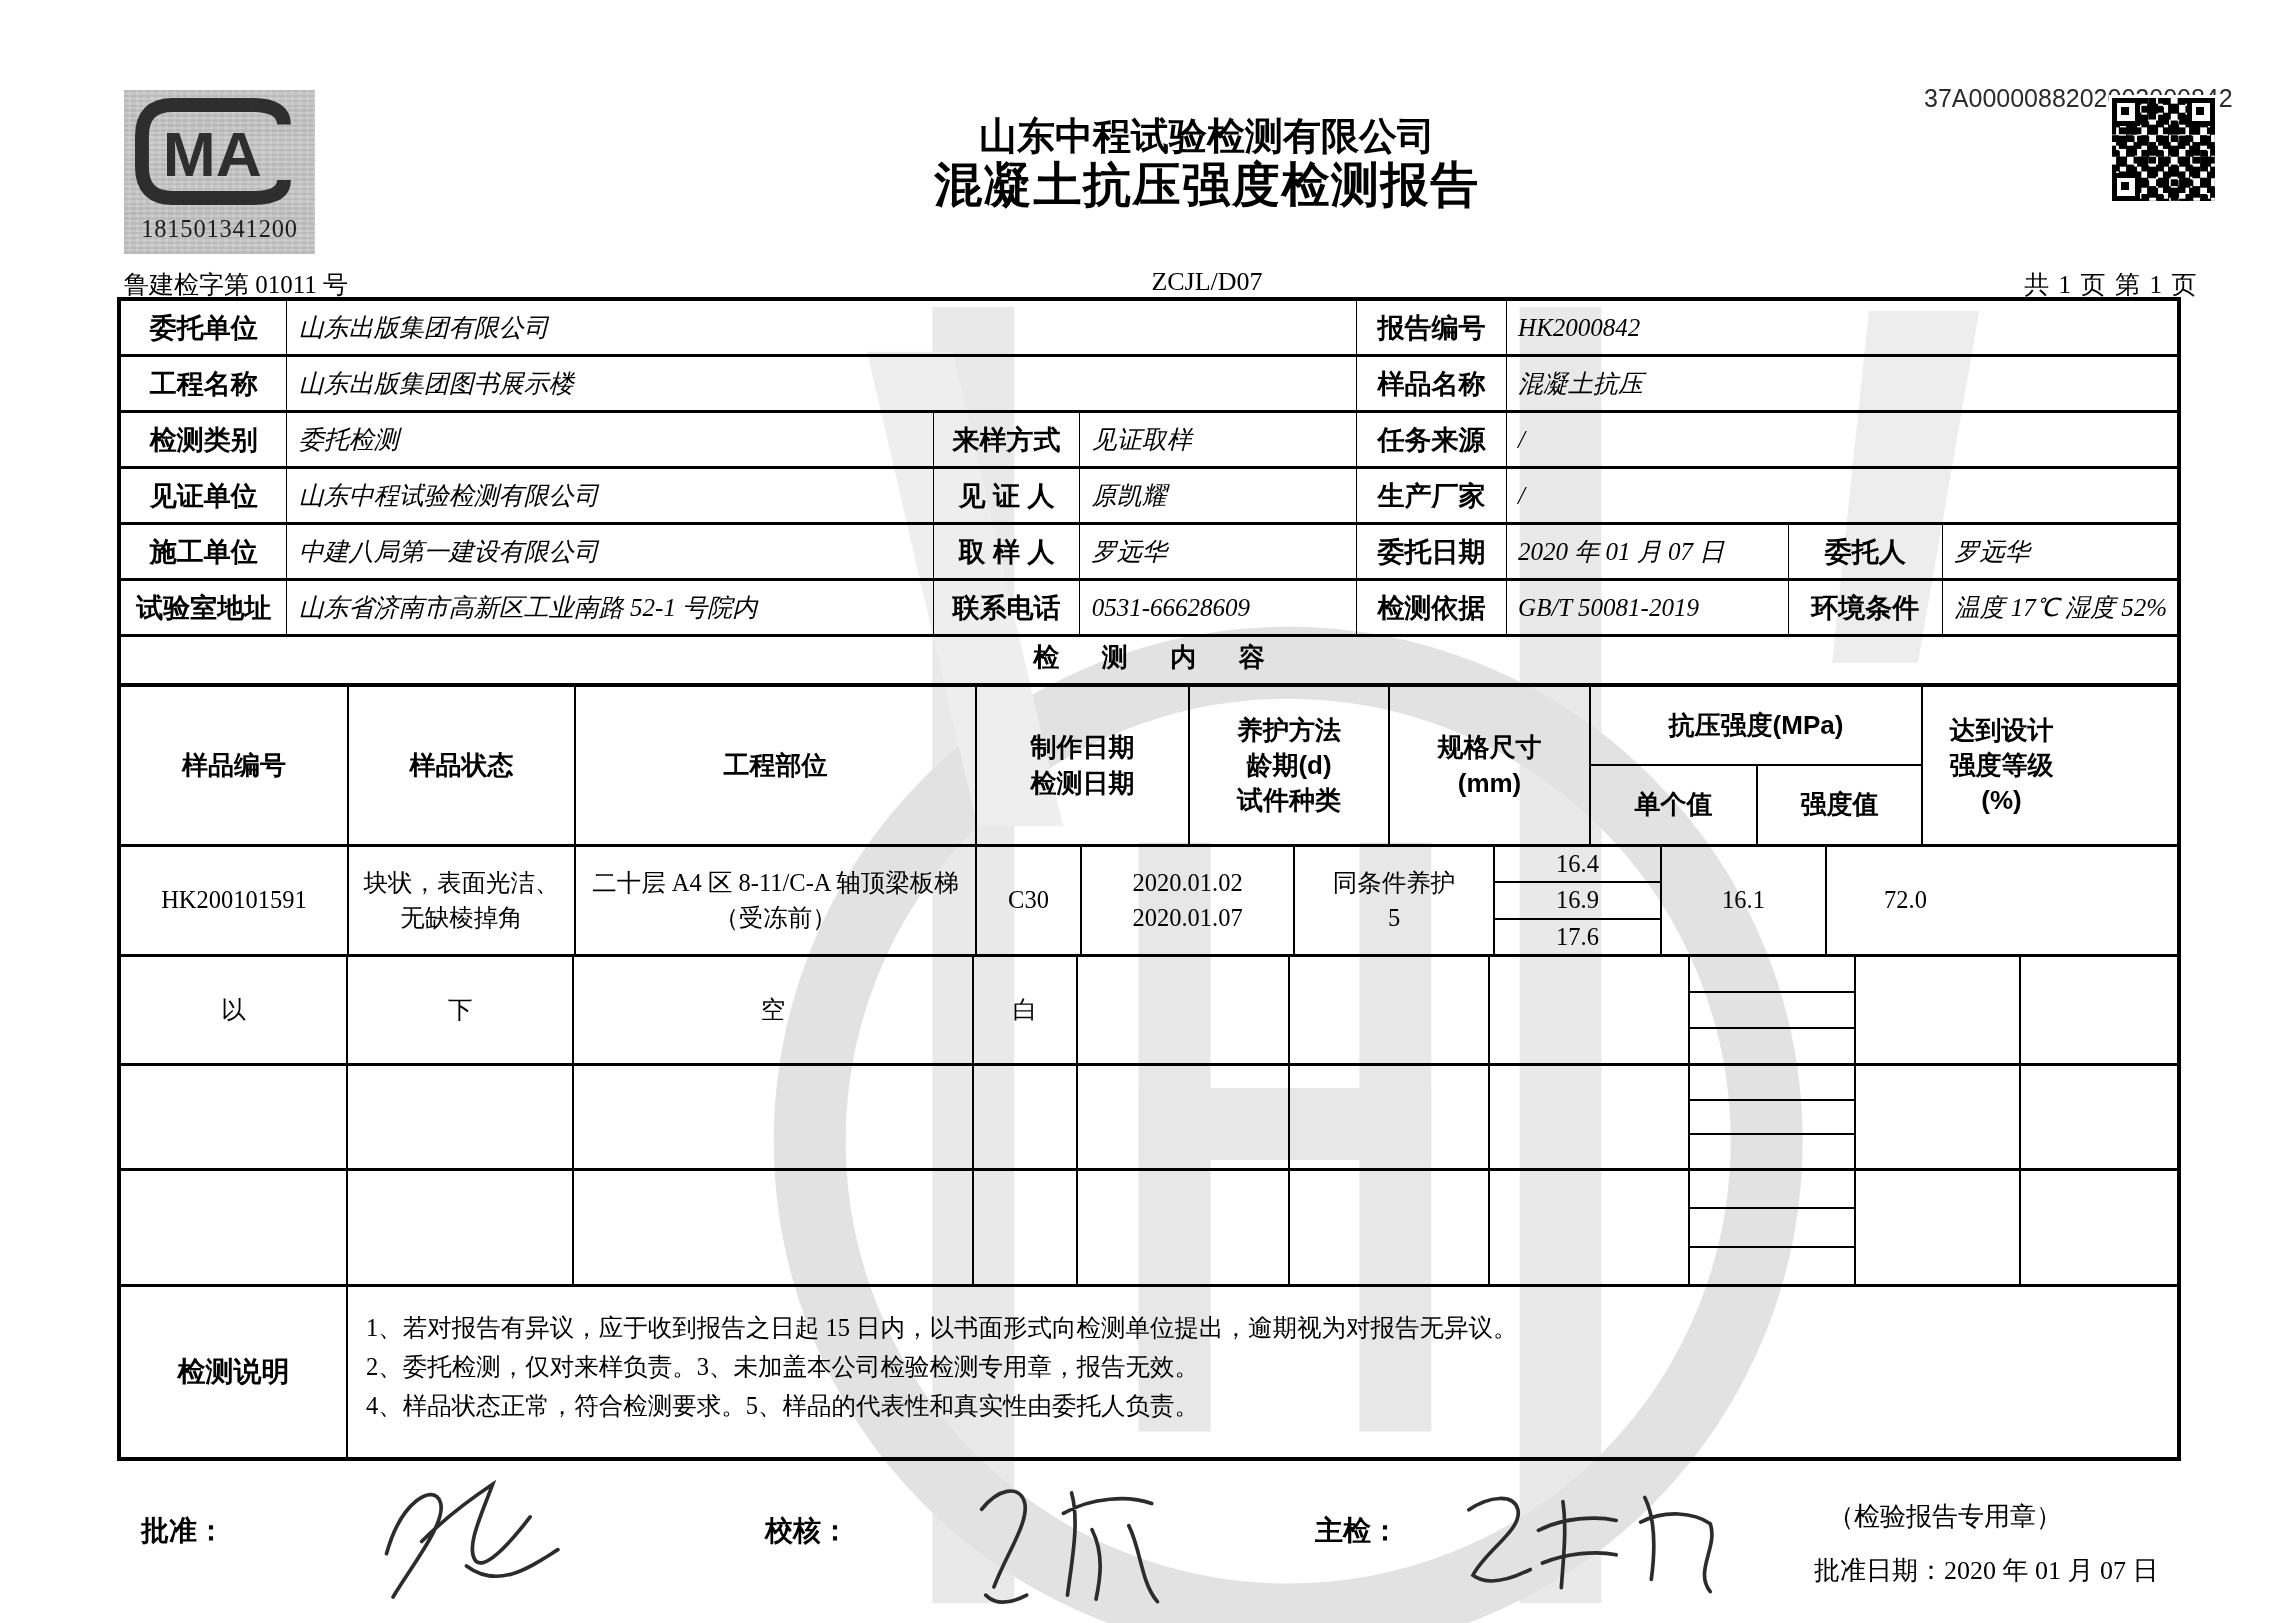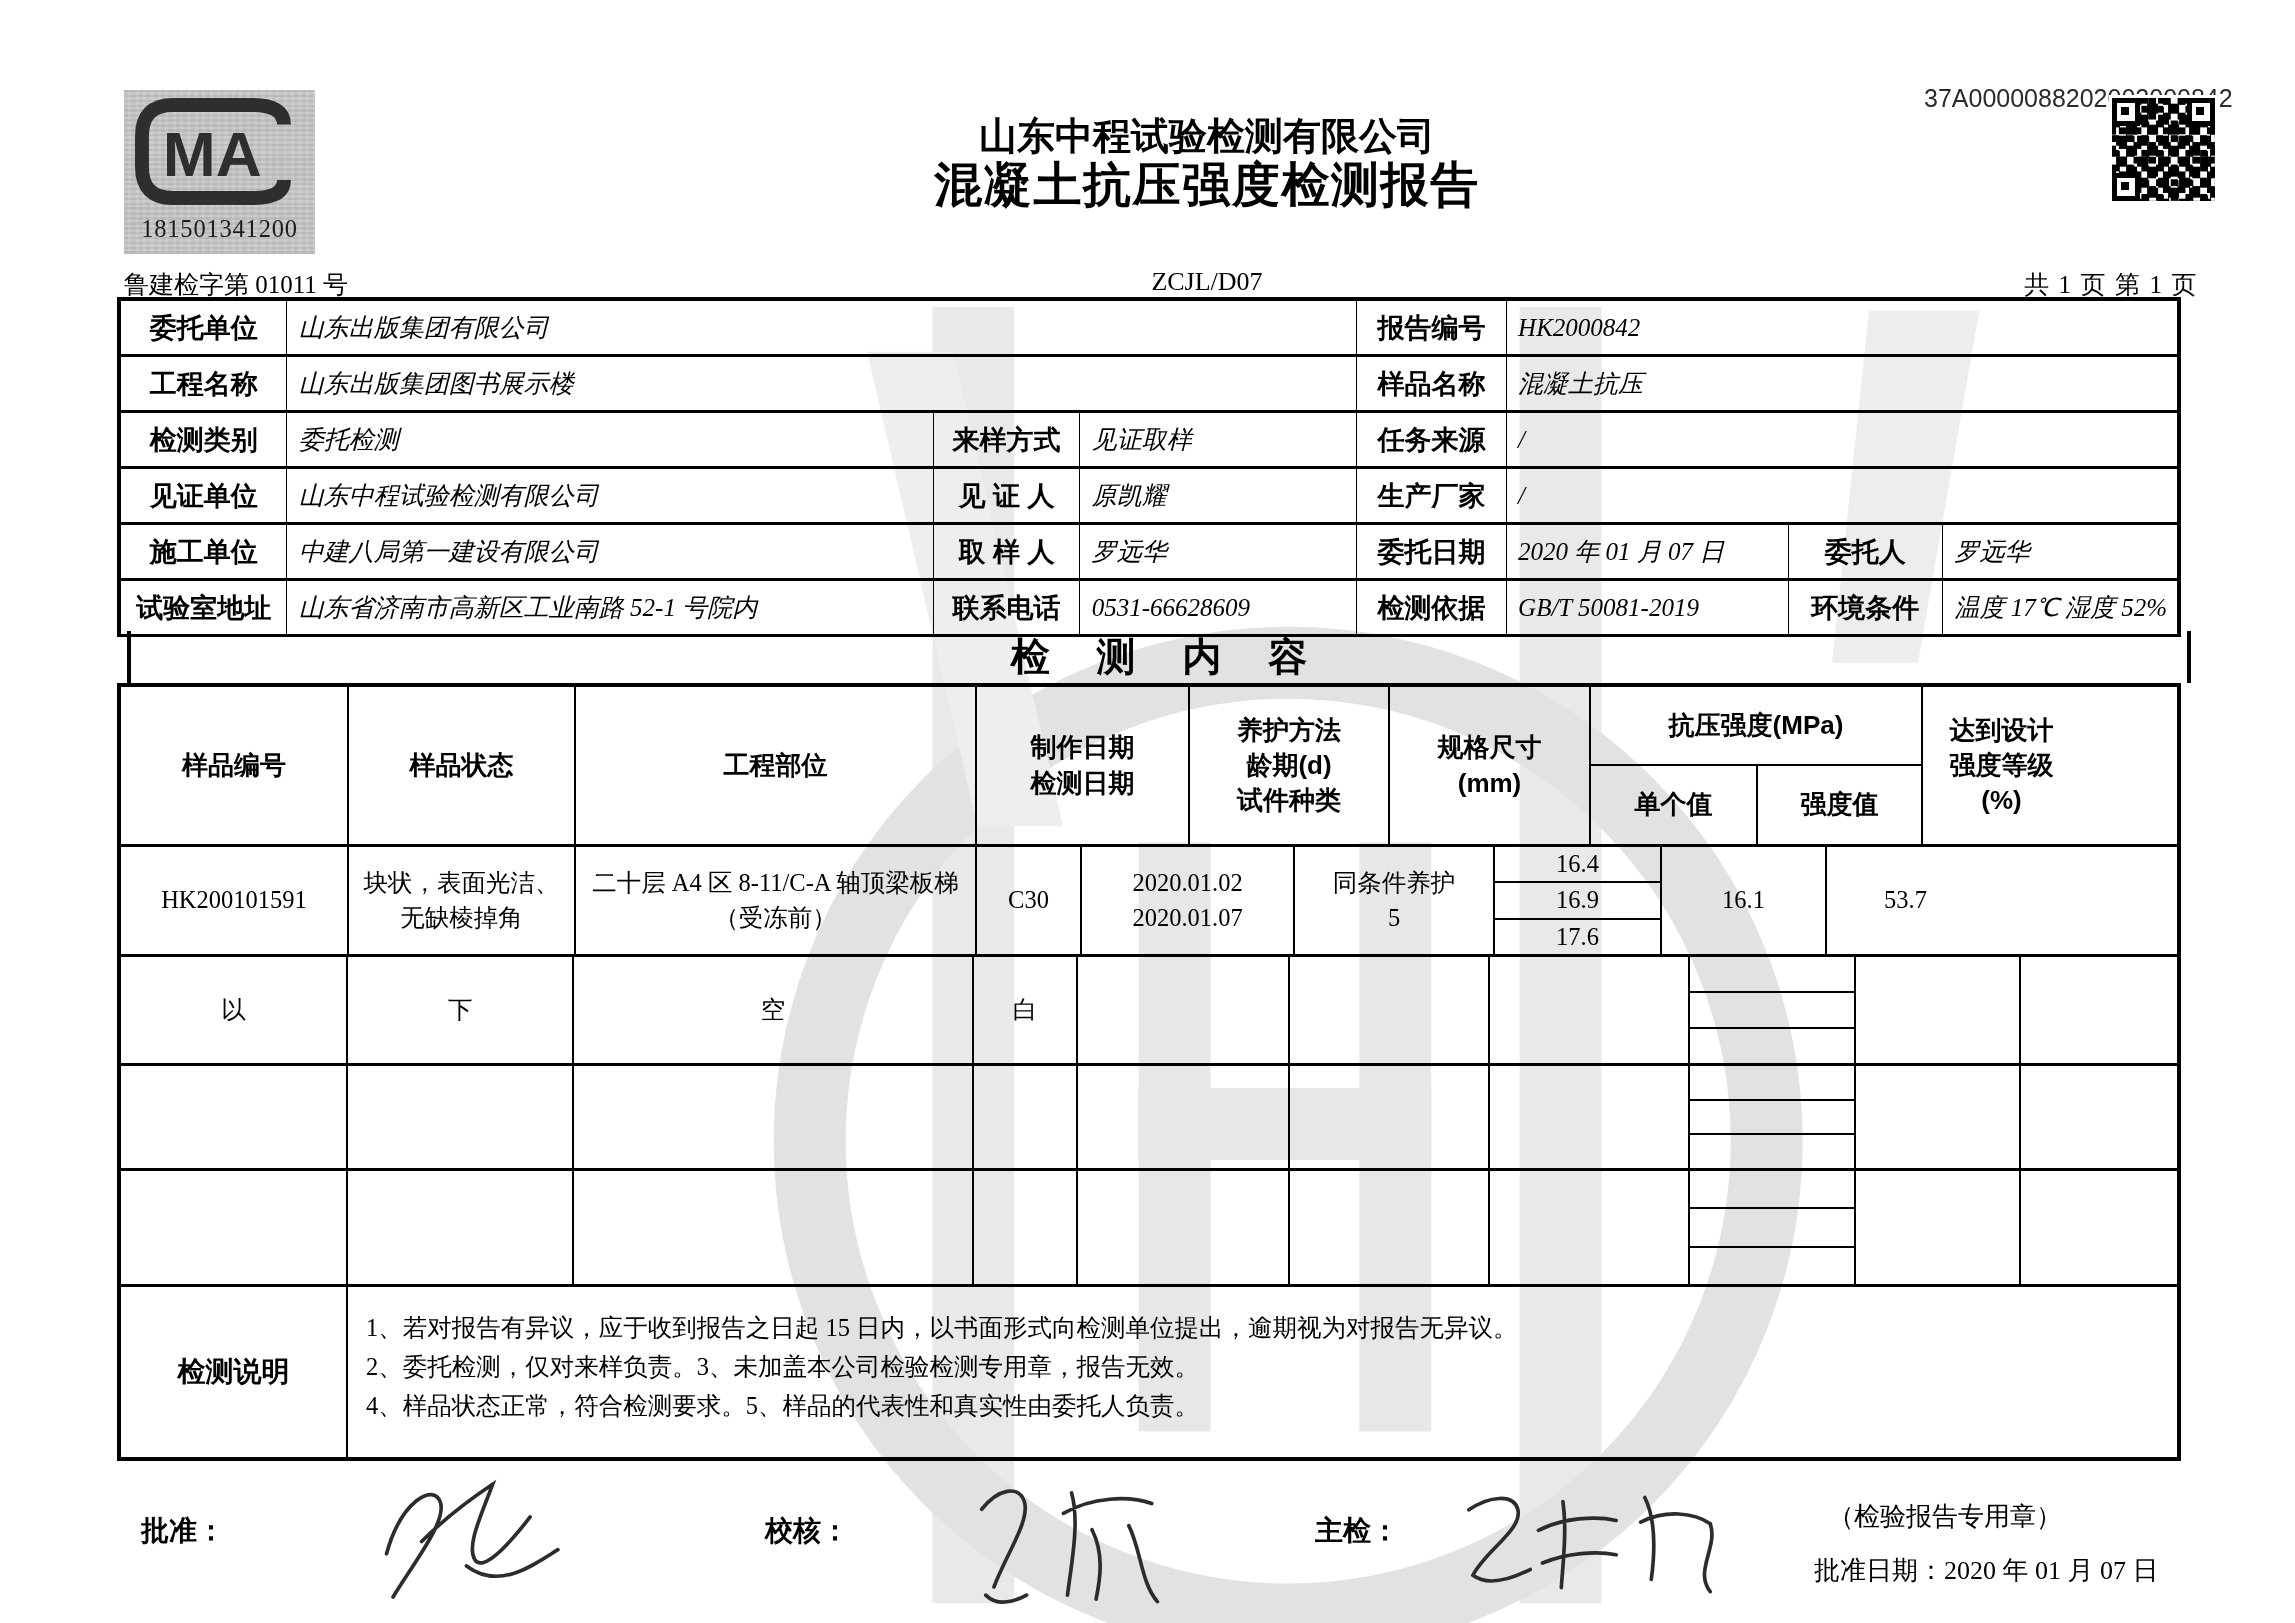--- a/index.html
+++ b/index.html
@@ -52,21 +52,21 @@
   }
   .irow { display:flex; height:56px; border-bottom:3.3px solid #000; }
   .icell { display:flex; align-items:center; border-right:1.6px solid #000; height:100%; overflow:hidden; }
   .icell:last-child { border-right:none; }
   .icell.lab { justify-content:center; font-size:27px; }
   .icell.val { justify-content:flex-start; padding-left:11.5px; font-size:25px;font-style:italic; }
 
   .band { position:absolute; left:117px; top:631px; width:2064px; height:52px;
     border-left:4.1px solid #000; border-right:4.1px solid #000;
     display:flex; align-items:center; justify-content:center;
-    font-family:Liberation Sans, sans-serif; font-weight:700; font-size:39px; letter-spacing:18px; text-indent:18px;margin-left:10px;
+    font-family:Liberation Serif, serif; font-weight:700; font-size:26px; letter-spacing:18px; text-indent:18px;
   }
 
   .main-table { position:absolute; left:117px; top:683px; width:2064px; height:778px; border:4.1px solid #000; display:flex; flex-direction:column; }
   .mrow { display:flex; border-bottom:3.3px solid #000; }
   .mrow:last-child { border-bottom:none; }
   .mc { border-right:2.5px solid #000; display:flex; align-items:center; justify-content:center; text-align:center; overflow:hidden; }
   .mc:last-child { border-right:none; }
   .pre { white-space:pre-line; }
   .hdr { font-family:"Liberation Sans", sans-serif; font-weight:700; font-size:26px; line-height:1.35; }
   .cell { font-size:24.5px; line-height:1.4; }
@@ -215,21 +215,21 @@
         <div class="mc cell pre" style="width:213px">2020.01.02
 2020.01.07</div>
         <div class="mc cell pre" style="width:200px">同条件养护
 5</div>
         <div class="singles" style="width:167px">
           <div class="sub">16.4</div>
           <div class="sub">16.9</div>
           <div class="sub">17.6</div>
         </div>
         <div class="mc cell" style="width:165px">16.1</div>
-        <div class="mc cell" style="width:157px">53.7</div>
+        <div class="mc cell" style="width:157px">72.0</div>
       </div>
 
       <div class="mrow" style="height:109px">
         <div class="mc cell" style="width:228px">以</div>
         <div class="mc cell" style="width:227px">下</div>
         <div class="mc cell" style="width:401px">空</div>
         <div class="mc cell" style="width:105px">白</div>
         <div class="mc cell" style="width:213px"></div>
         <div class="mc cell" style="width:200px"></div>
         <div class="mc cell" style="width:201px"></div>

